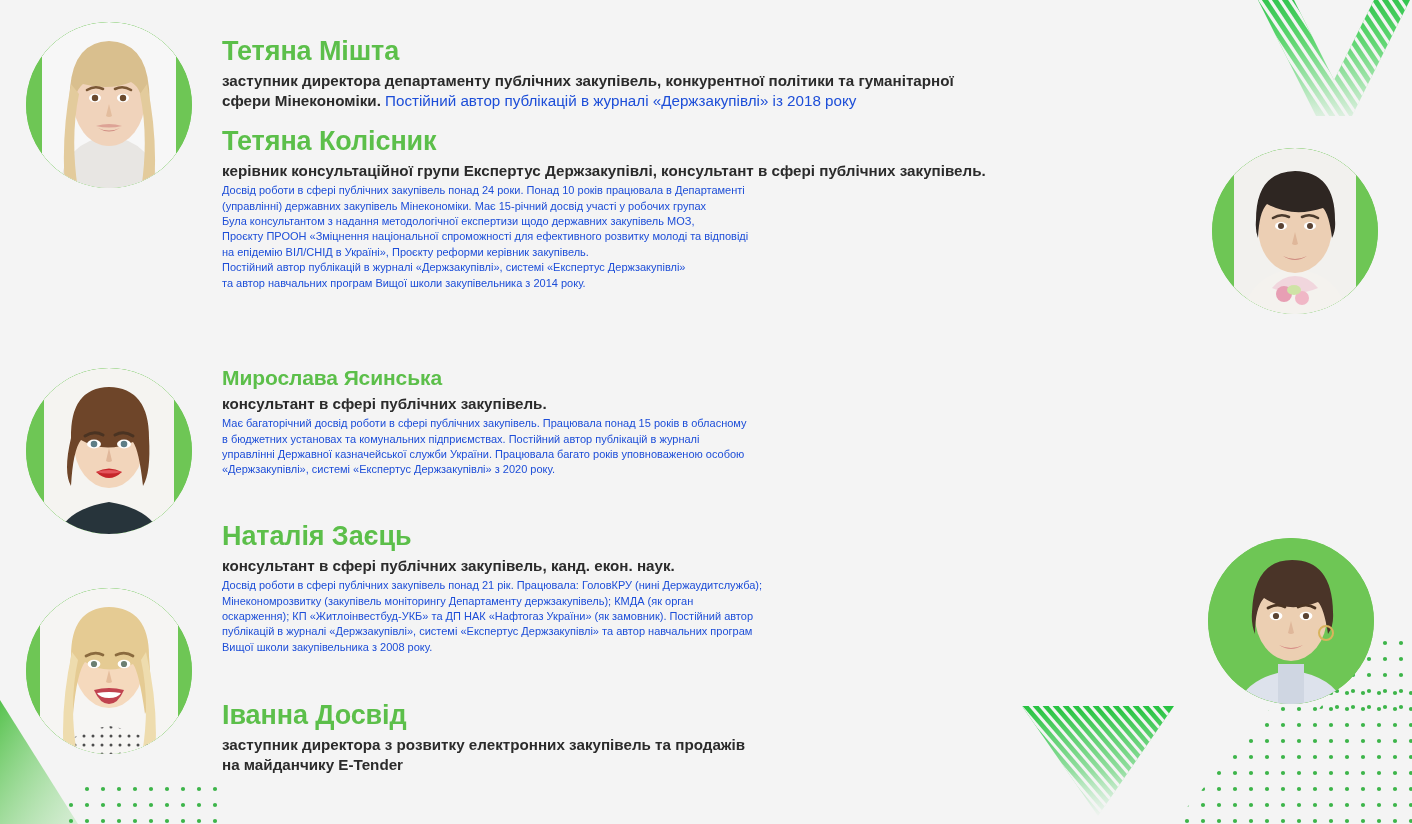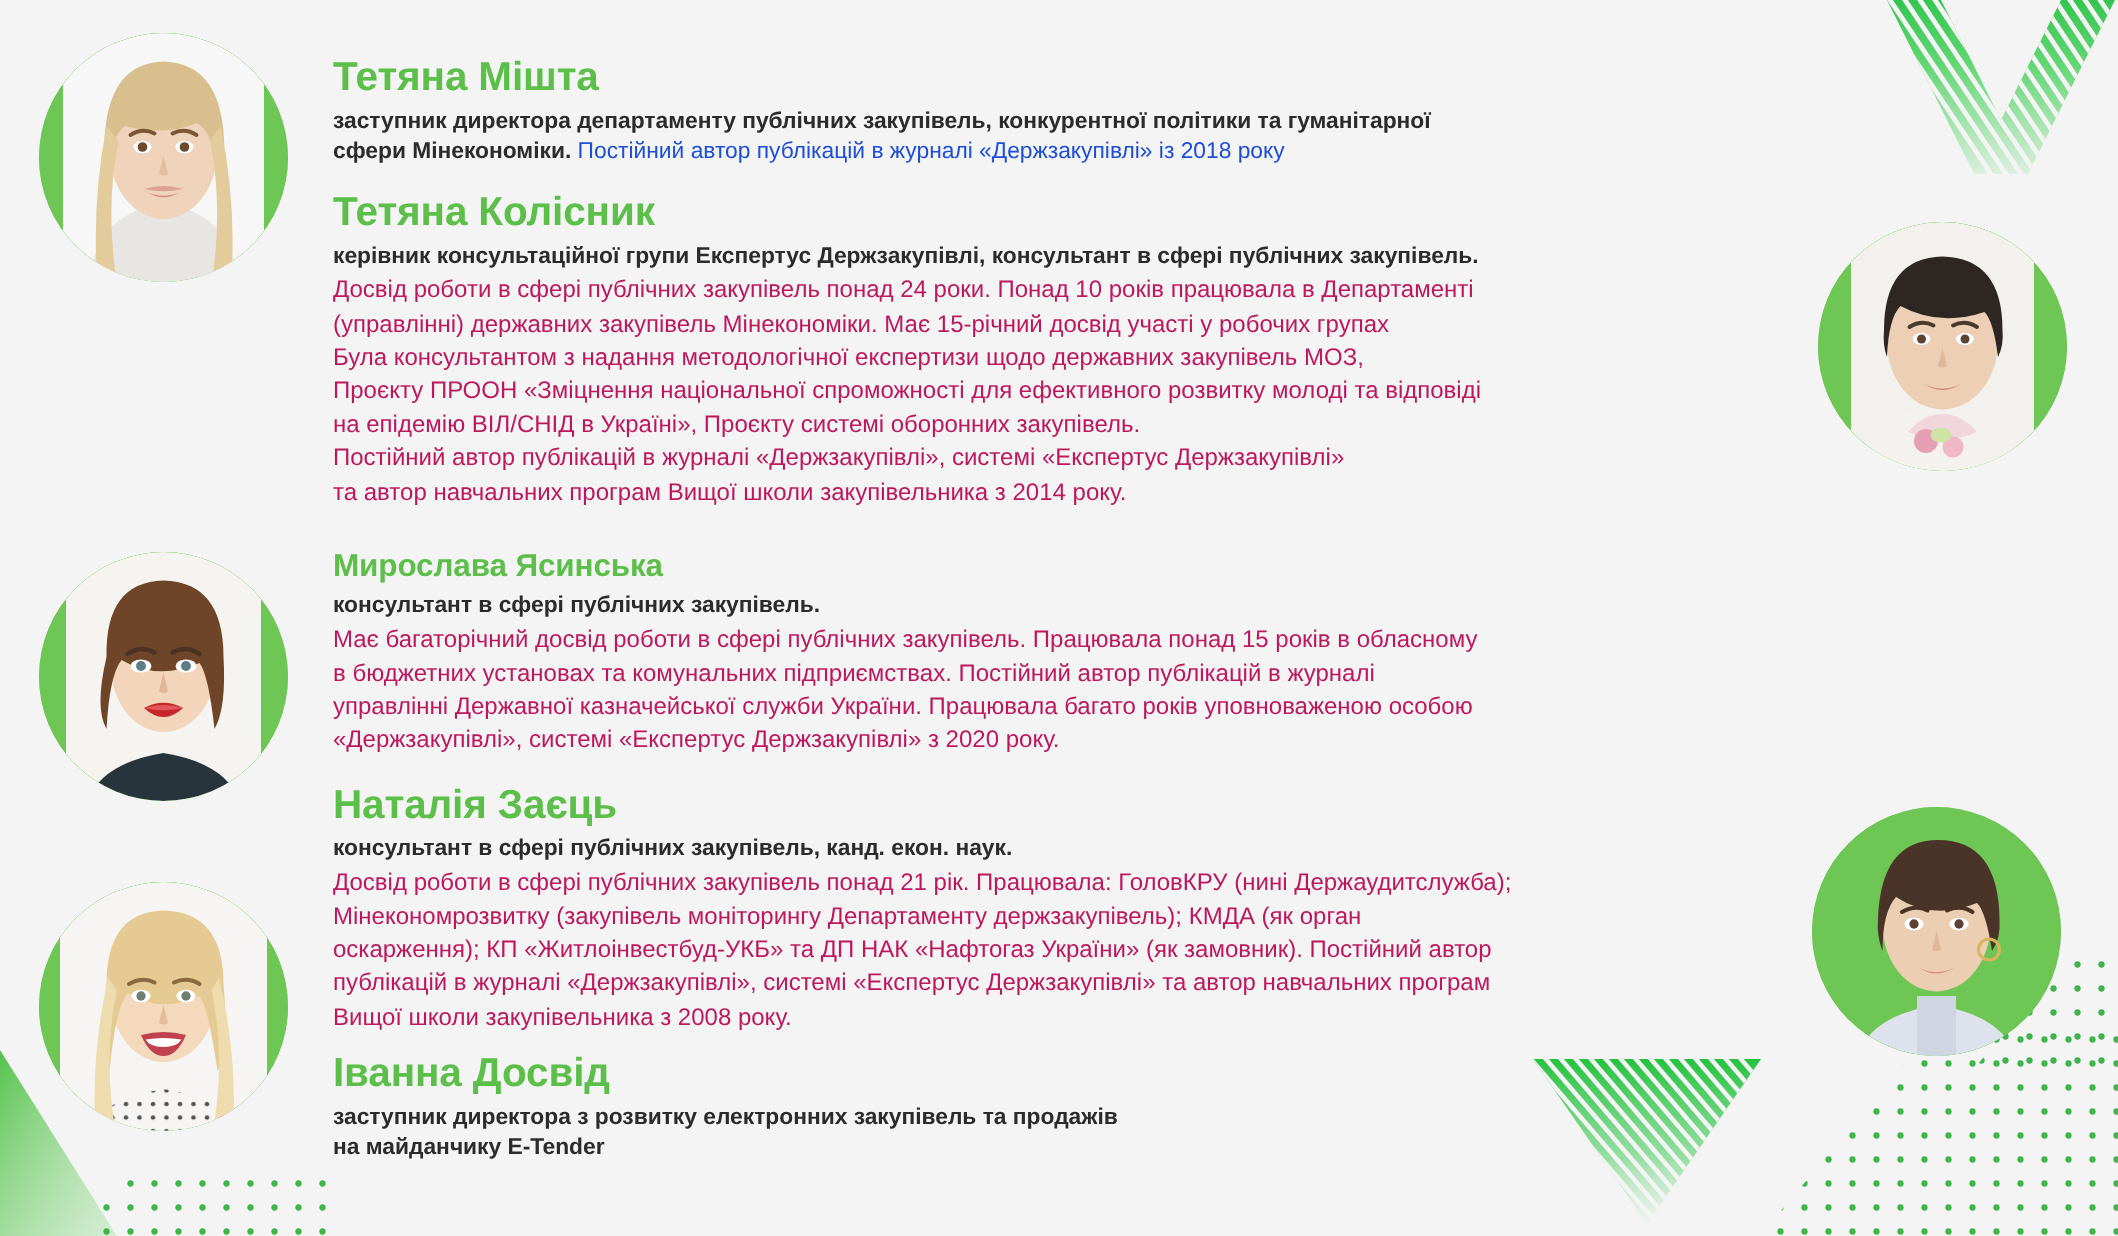--- a/index.html
+++ b/index.html
@@ -112,22 +112,22 @@
     font-size: 15.2px;
     font-weight: bold;
     line-height: 1.34;
     margin: 3px 0 0 0;
   }
   .bio-role .role-tail {
     font-weight: normal;
     color: #1d4ed8;
   }
   .bio-desc {
-    color: #be185d;
-    font-size: 16px;
+    color: #1d4ed8;
+    font-size: 11px;
     font-weight: normal;
     line-height: 1.4;
     margin: 2px 0 0 0;
   }
   .bio-desc .ln { display: block; }
 
   
   .block-1 { position: absolute; top: 36px;  left: 0; width: 990px; }
   .block-2 { position: absolute; top: 126px; left: 0; width: 990px; }
   .block-3 { position: absolute; top: 366px; left: 0; width: 990px; }
@@ -442,21 +442,21 @@
     <div class="bio block-2">
       <div class="bio-name">Тетяна Колісник</div>
       <div class="bio-role">
         <span>керівник консультаційної групи Експертус Держзакупівлі, консультант в сфері публічних закупівель.</span>
       </div>
       <div class="bio-desc">
         <span class="ln">Досвід роботи в сфері публічних закупівель понад 24 роки. Понад 10 років працювала в Департаменті</span>
         <span class="ln">(управлінні) державних закупівель Мінекономіки. Має 15-річний досвід участі у робочих групах</span>
         <span class="ln">Була консультантом з надання методологічної експертизи щодо державних закупівель МОЗ,</span>
         <span class="ln">Проєкту ПРООН «Зміцнення національної спроможності для ефективного розвитку молоді та відповіді</span>
-        <span class="ln">на епідемію ВІЛ/СНІД в Україні», Проєкту системі оборонних закупівель.</span>
+        <span class="ln">на епідемію ВІЛ/СНІД в Україні», Проєкту реформи керівник закупівель.</span>
         <span class="ln">Постійний автор публікацій в журналі «Держзакупівлі», системі «Експертус Держзакупівлі»</span>
         <span class="ln">та автор навчальних програм Вищої школи закупівельника з 2014 року.</span>
       </div>
     </div>
 
     <div class="bio block-3">
       <div class="bio-name">Мирослава Ясинська</div>
       <div class="bio-role">
         <span>консультант в сфері публічних закупівель.</span>
       </div>

